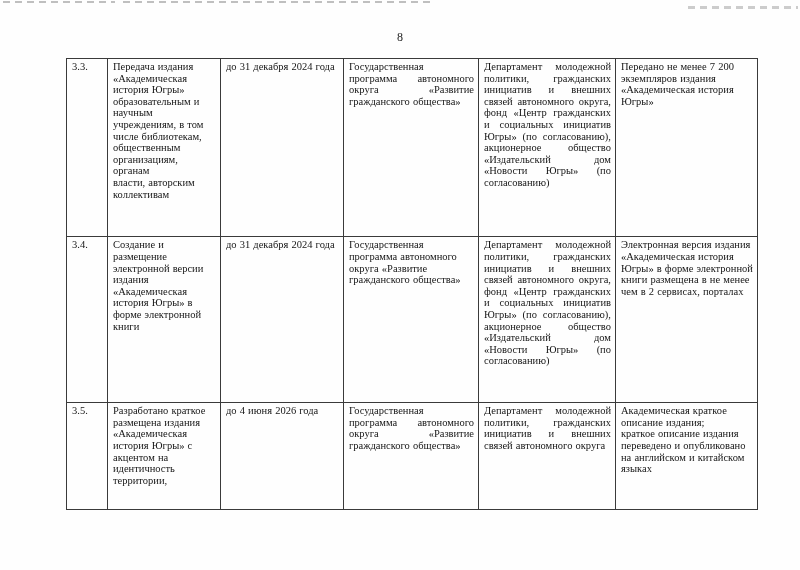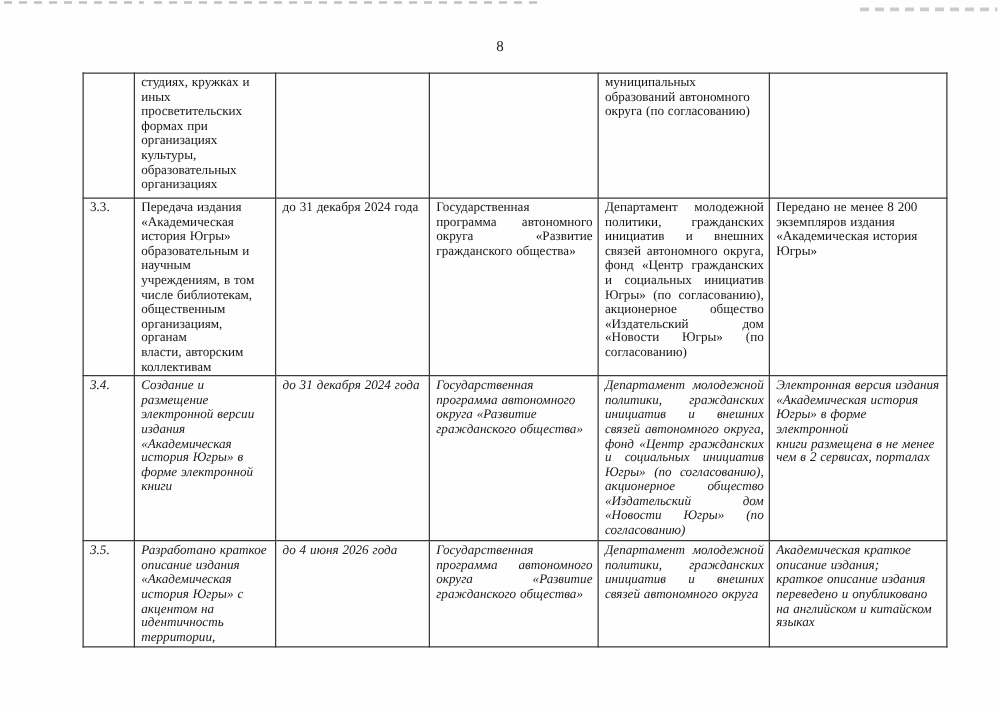--- a/index.html
+++ b/index.html
@@ -49,76 +49,59 @@
   .prewrap  { white-space: pre-line; }
   .justify  { text-align: justify; }
   .col-num     { width: 41px;  }
   .col-act     { width: 113px; }
   .col-dead    { width: 123px; }
   .col-prog    { width: 135px; }
   .col-resp    { width: 137px; }
   .col-result  { width: 142px; }
   tr.r0 { height: 100px; }
   tr.r1 { height: 135px; }
-  tr.r2 { height: 132px; font-style: italic; }
-  tr.r3 { height: 85px; font-style: italic;  }
+  tr.r2 { height: 132px; }
+  tr.r3 { height: 85px;  }
 </style>
 </head>
 <body>
 
 <div class="scan-streak streak-a"></div>
 <div class="scan-streak streak-b"></div>
 <div class="scan-streak streak-c"></div>
 
 <div class="page-number">8</div>
 
 <table class="doc-table">
   <colgroup>
     <col class="col-num">
       <col class="col-act">
       <col class="col-dead">
     <col class="col-prog">
       <col class="col-resp">
       <col class="col-result">
   </colgroup>
   <tbody>
-    <tr class="r0">
-      <td></td>
-      <td class="prewrap">студиях, кружках и
-иных
-просветительских
-формах при
-организациях
-культуры,
-образовательных
-организациях</td>
-      <td></td>
-      <td></td>
-      <td class="prewrap">муниципальных
-образований автономного
-округа (по согласованию)</td>
-      <td></td>
-    </tr>
     <tr class="r1">
       <td>3.3.</td>
       <td class="prewrap">Передача издания
 «Академическая
 история Югры»
 образовательным и
 научным
 учреждениям, в том
 числе библиотекам,
 общественным
 организациям, органам
 власти, авторским
 коллективам</td>
       <td>до 31 декабря 2024 года</td>
       <td class="justify">Государственная программа автономного округа «Развитие гражданского общества»</td>
       <td class="justify">Департамент молодежной политики, гражданских инициатив и внешних связей автономного округа, фонд «Центр гражданских и социальных инициатив Югры» (по согласованию), акционерное общество «Издательский дом «Новости Югры» (по согласованию)</td>
-      <td class="prewrap">Передано не менее 8 200
+      <td class="prewrap">Передано не менее 7 200
 экземпляров издания
 «Академическая история
 Югры»</td>
     </tr>
     <tr class="r2">
       <td>3.4.</td>
       <td class="prewrap">Создание и
 размещение
 электронной версии
 издания
@@ -131,21 +114,21 @@
       <td class="justify">Департамент молодежной политики, гражданских инициатив и внешних связей автономного округа, фонд «Центр гражданских и социальных инициатив Югры» (по согласованию), акционерное общество «Издательский дом «Новости Югры» (по согласованию)</td>
       <td class="prewrap">Электронная версия издания
 «Академическая история
 Югры» в форме электронной
 книги размещена в не менее
 чем в 2 сервисах, порталах</td>
     </tr>
     <tr class="r3">
       <td>3.5.</td>
       <td class="prewrap">Разработано краткое
-описание издания
+размещена издания
 «Академическая
 история Югры» с
 акцентом на
 идентичность
 территории,</td>
       <td>до 4 июня 2026 года</td>
       <td class="justify">Государственная программа автономного округа «Развитие гражданского общества»</td>
       <td class="justify">Департамент молодежной политики, гражданских инициатив и внешних связей автономного округа</td>
       <td class="prewrap">Академическая краткое
 описание издания;

